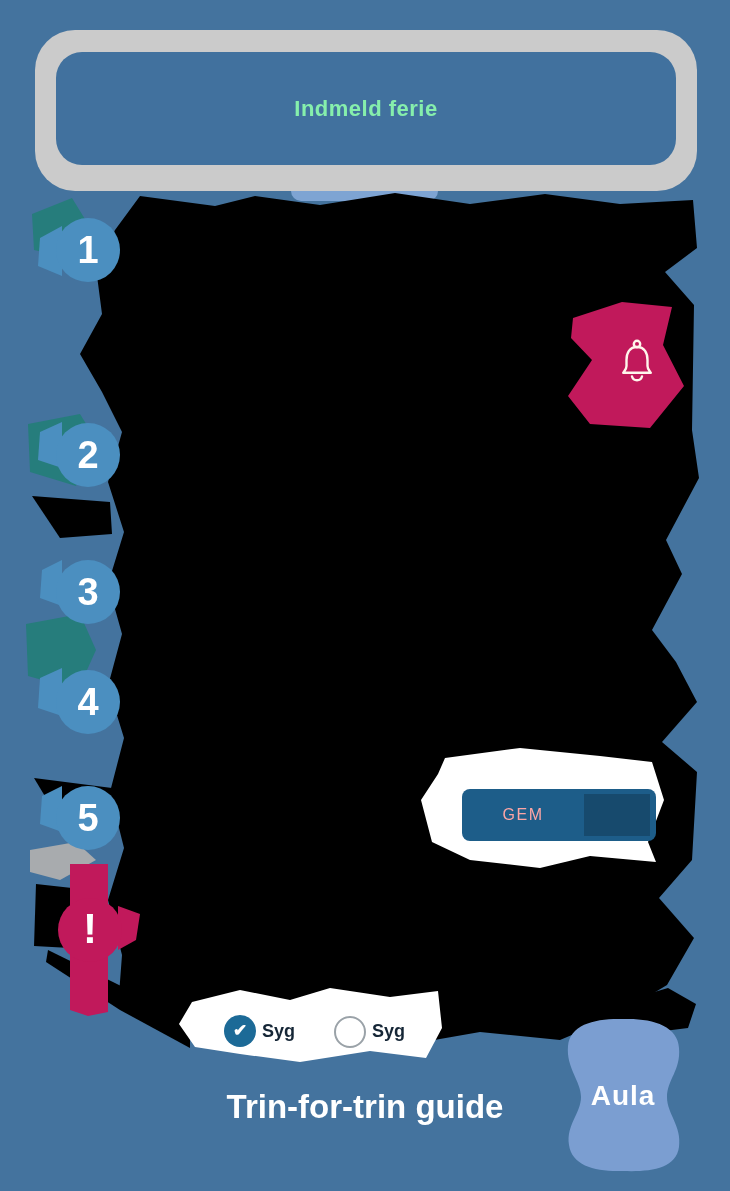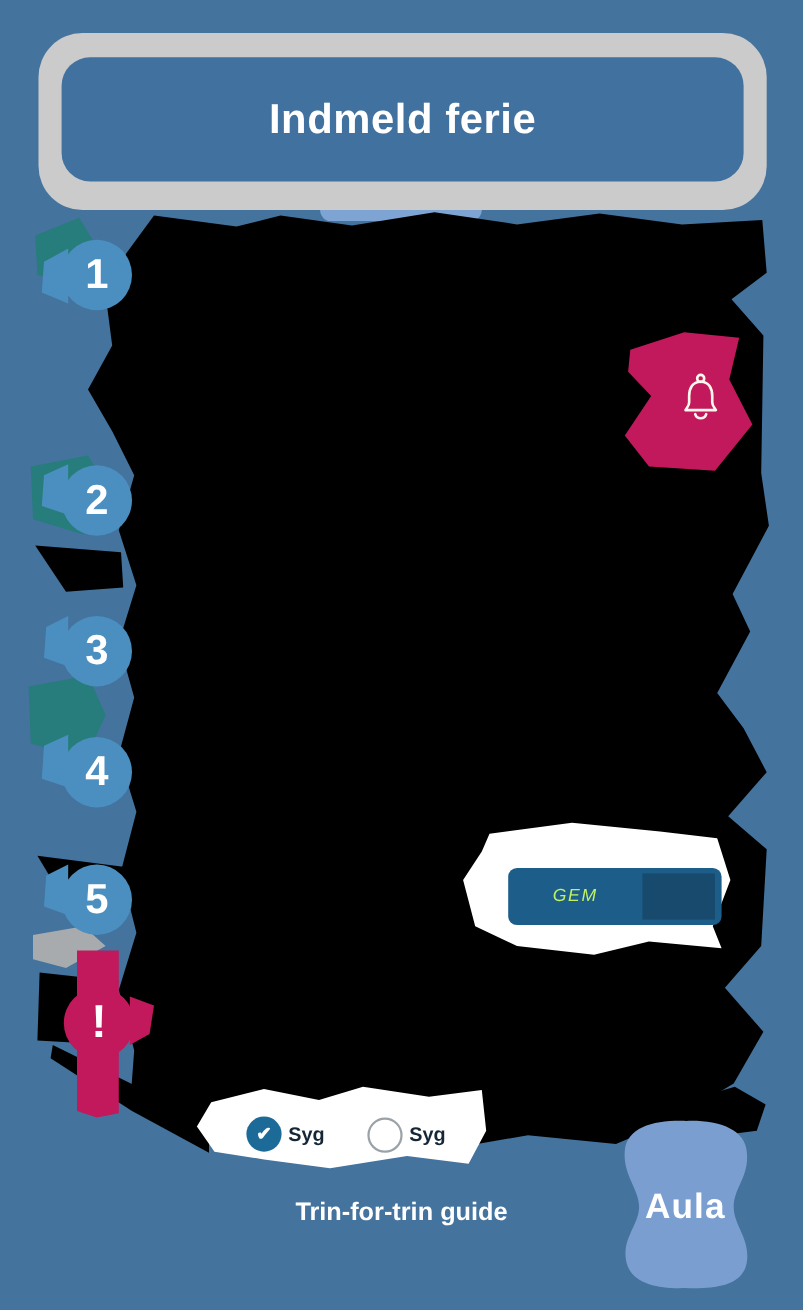--- a/index.html
+++ b/index.html
@@ -13,21 +13,21 @@
   .header-frame{
     left:35px;top:30px;width:662px;height:161px;
     background:#cbcbcb;border-radius:40px;z-index:3;
   }
   .header-panel{
     position:absolute;left:21px;top:22px;right:21px;bottom:26px;
     background:#41719e;border-radius:26px;
   }
   .header-title{
     position:absolute;left:0;right:0;top:50%;transform:translateY(-50%);
-    text-align:center;color:#ffffff;font-size:38px;font-weight:bold;letter-spacing:.5px;
+    text-align:center;color:#86efac;font-size:22px;font-weight:bold;letter-spacing:.5px;
   }
   .badge{
     left:291px;top:141px;width:147px;height:60px;
     background:#7ea4d3;border-radius:10px;z-index:2;text-align:center;
   }
   .badge span{display:inline-block;margin-top:7px;color:#fff;font-size:16px;font-weight:bold;}
   
   #blobs{left:0;top:0;z-index:4;}
   
   .step{
@@ -39,31 +39,31 @@
     color:#fff;font-weight:bold;font-size:42px;text-align:center;line-height:62px;
   }
   
   .bell-wrap{left:616px;top:338px;width:42px;height:46px;z-index:5;}
   
   .gem-btn{
     left:462px;top:789px;width:194px;height:52px;background:#1d5d89;border-radius:8px;z-index:5;
   }
   .gem-shade{position:absolute;left:122px;top:5px;width:66px;height:42px;background:rgba(0,0,0,.20);}
   .gem-label{position:absolute;left:0;top:0;width:122px;line-height:52px;text-align:center;
-    color:#bef264;font-size:16px;letter-spacing:1.5px;font-style:italic;}
+    color:#fca5a5;font-size:16px;letter-spacing:1.5px;}
   .radio-circle{width:32px;height:32px;border-radius:50%;}
   .radio-checked{left:224px;top:1015px;background:#1c6a97;text-align:center;z-index:6;}
   .radio-checked .tick{color:#fff;font-size:17px;line-height:32px;font-weight:bold;}
   .radio-unchecked{left:334px;top:1016px;width:28px;height:28px;background:#fff;border:2px solid #9aa2a8;z-index:6;}
   .radio-label{color:#152636;font-size:18px;font-weight:bold;z-index:6;text-align:center;}
   
   .guide-title{left:155px;top:1088px;width:420px;text-align:center;color:#fff;
-    font-size:23px;font-weight:bold;z-index:5;}
+    font-size:33px;font-weight:bold;z-index:5;}
   .logo-text{left:566px;top:1076px;width:114px;text-align:center;color:#fff;
-    font-size:32px;font-weight:bold;line-height:40px;z-index:5;letter-spacing:1px;}
+    font-size:28px;font-weight:bold;line-height:40px;z-index:5;letter-spacing:1px;}
 </style>
 </head>
 <body>
 
 <svg id="blobs" class="abs" width="730" height="1191" viewBox="0 0 730 1191">
 
   <path fill="#000" d="
     M115,230 L140,196 L215,206 L255,196 L320,205 L395,193 L470,204 L545,194 L620,204 L693,200
     L697,248 L665,272 L694,305 L692,430 L699,478 L666,540 L682,574 L652,630 L676,662 L697,702
     L662,742 L697,772 L692,860 L659,898 L694,938 L667,985 L612,1018 L560,1040 L480,1032

